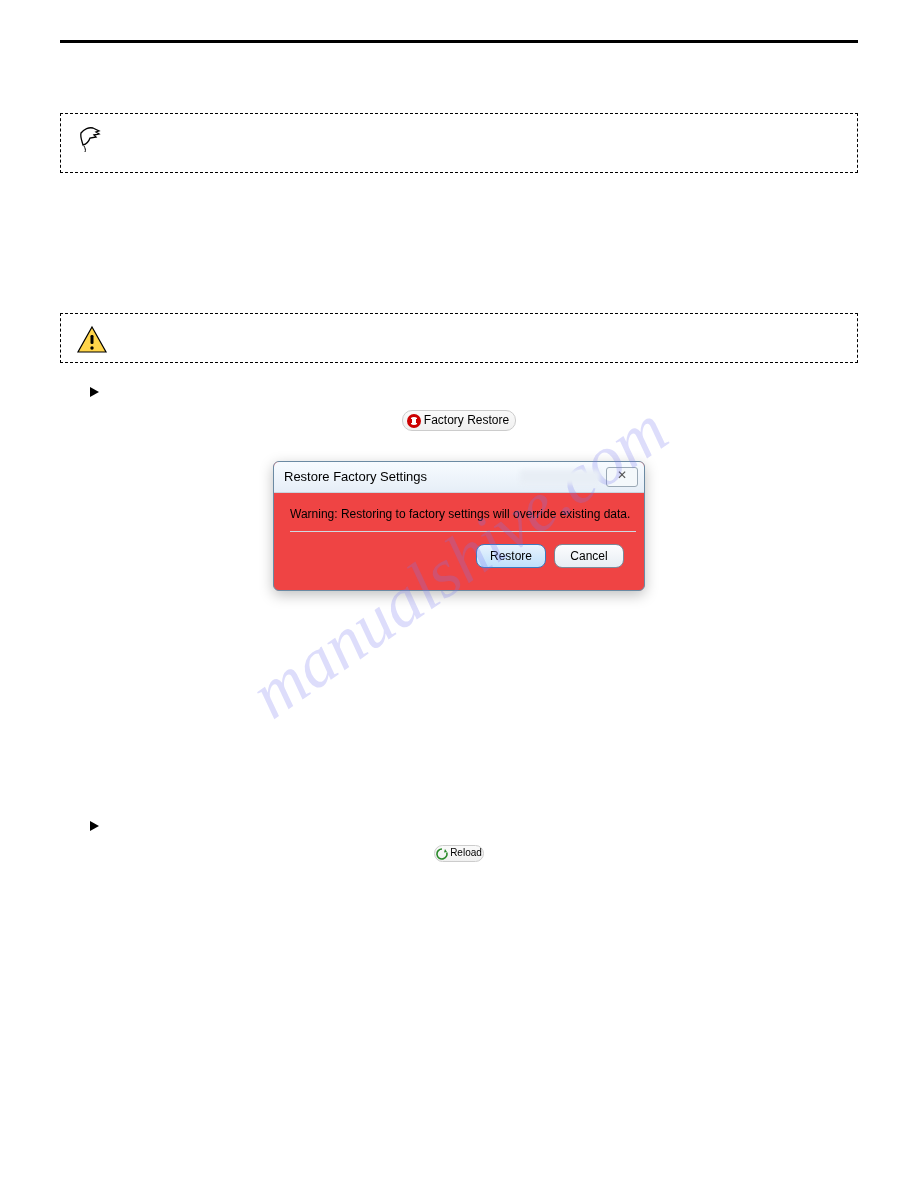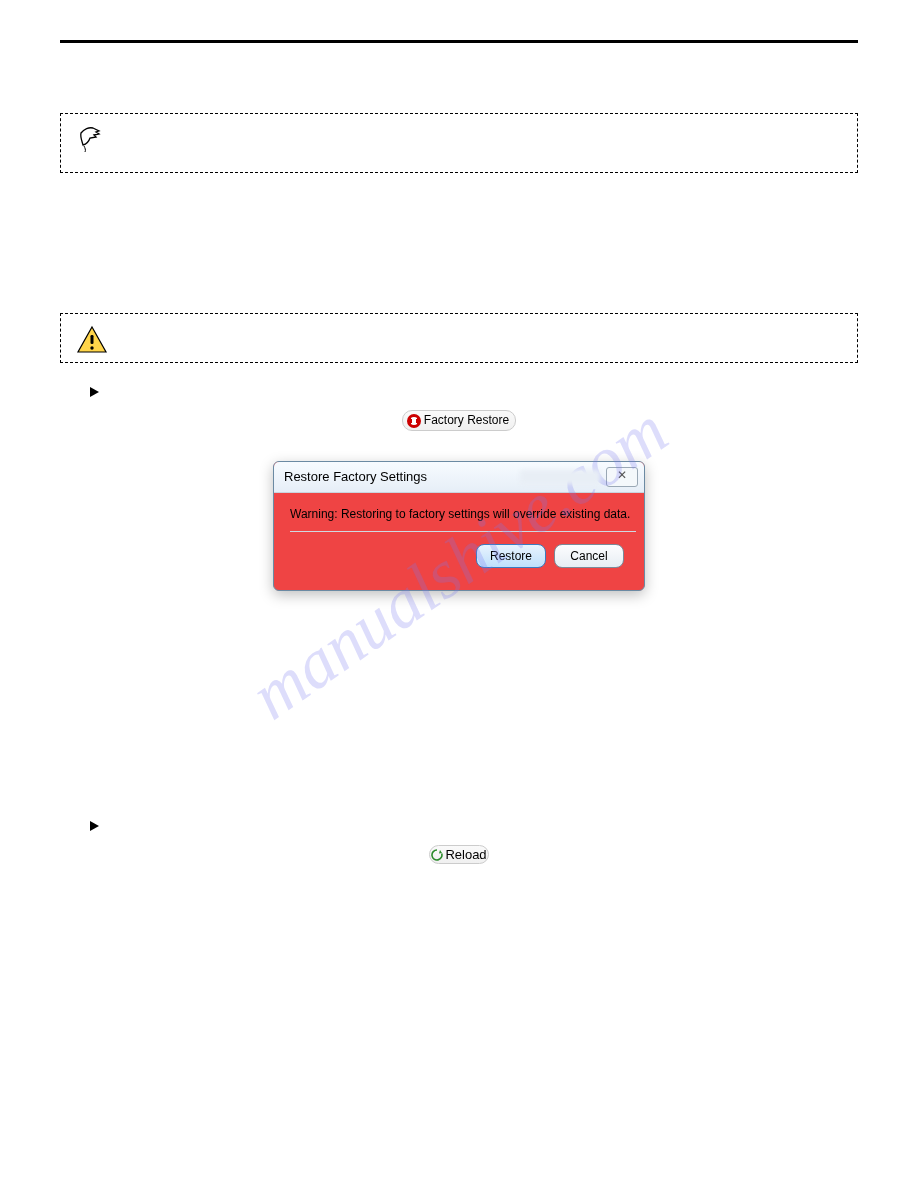--- a/index.html
+++ b/index.html
@@ -65,21 +65,21 @@
     border-radius:50%;
     box-sizing:border-box;
     background:
       radial-gradient(circle, #fff 30%, transparent 31%),
       conic-gradient(#fff 0 45deg,#c00 45deg 135deg,#fff 135deg 225deg,#c00 225deg 315deg,#fff 315deg 360deg);
     vertical-align:middle;
     margin-right:3px;
   }
   .inline-btn.reload {
     padding: 1px 1px;
-    font-size: 13px;
+    font-size: 10px;
   }
   .inline-btn.reload .reload-ico {
     display:inline-block;width:12px;height:12px;vertical-align:middle;margin-right:2px;
   }
 
   
   .dialog-wrap {
     display: flex;
     justify-content: center;
     margin: 30px 0 60px 0;

